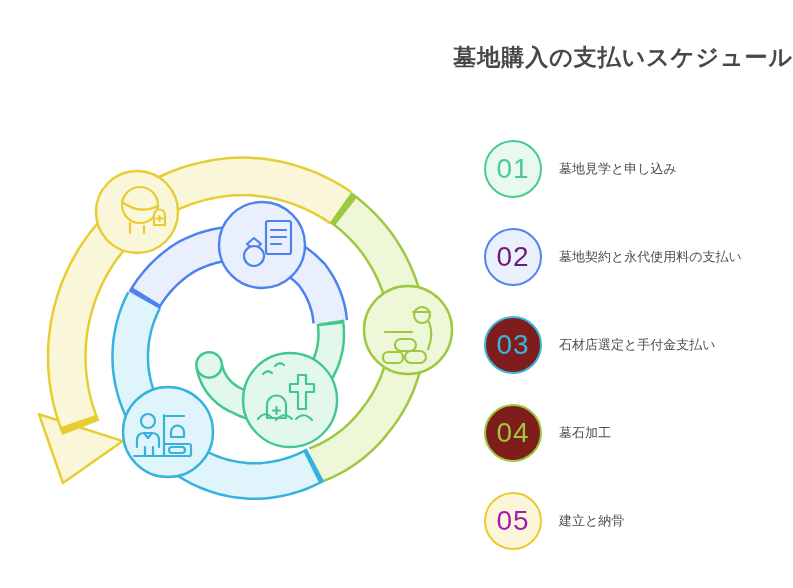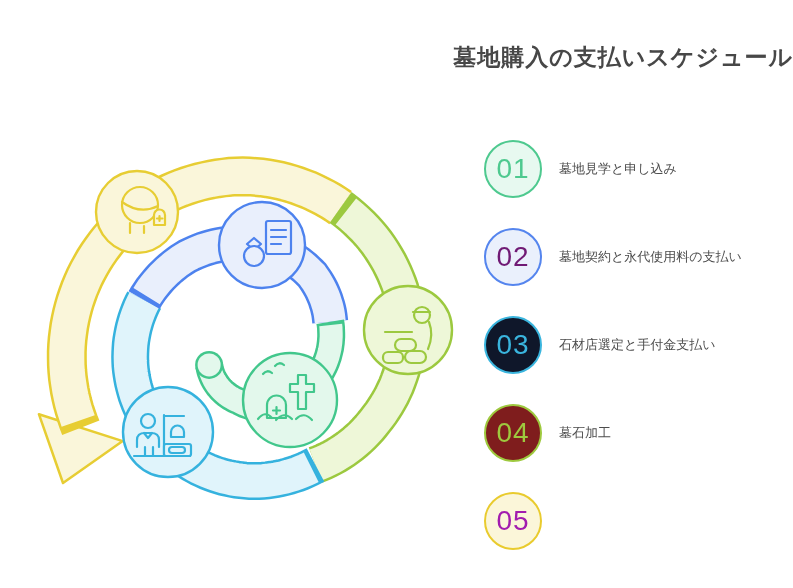--- a/index.html
+++ b/index.html
@@ -103,29 +103,30 @@
       </div>
       <div class="step-label">墓地見学と申し込み</div>
     </div>
     <div class="step-row">
       <div class="badge" style="border-color: rgb(85, 133, 238); background: rgb(234, 240, 252); color: #701a75;">
         <span>02</span>
       </div>
       <div class="step-label">墓地契約と永代使用料の支払い</div>
     </div>
     <div class="step-row">
-      <div class="badge" style="border-color: rgb(58, 181, 222); background: #0f172a; color: rgb(58, 181, 222);">
+      <div class="badge" style="border-color: rgb(58, 181, 222); background: #7f1d1d; color: rgb(58, 181, 222);">
         <span>03</span>
       </div>
       <div class="step-label">石材店選定と手付金支払い</div>
     </div>
     <div class="step-row">
       <div class="badge" style="border-color: rgb(158, 201, 62); background: #7f1d1d; color: rgb(158, 201, 62);">
         <span>04</span>
       </div>
       <div class="step-label">墓石加工</div>
     </div>
     <div class="step-row">
       <div class="badge" style="border-color: rgb(233, 203, 46); background: rgb(251, 246, 217); color: #a21caf;">
         <span>05</span>
       </div>
+      <div class="step-label">建立と納骨</div>
     </div>
   </div>
 
 </body></html>

